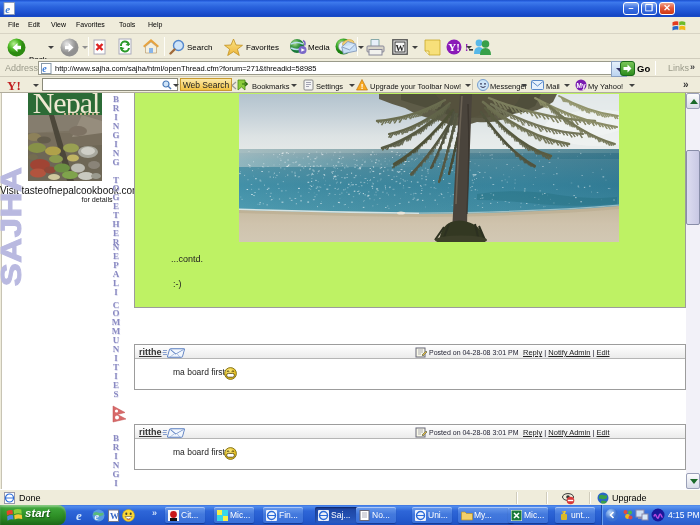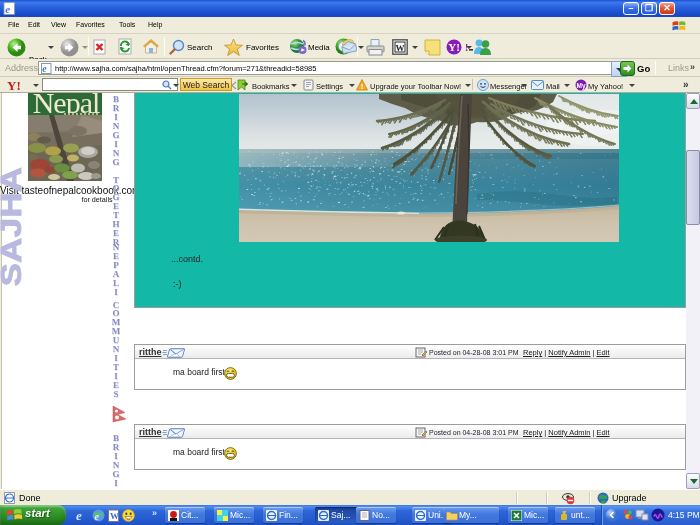--- a/index.html
+++ b/index.html
@@ -16,21 +16,21 @@
 .tlbl{position:absolute;top:9px;font-size:8px;color:#000;}
 .drop{position:absolute;width:0;height:0;border-left:3px solid transparent;border-right:3px solid transparent;border-top:3px solid #404040;}
 #addrbar{left:0;top:59px;width:700px;height:18px;background:#efecdb;border-bottom:1px solid #d0ccbc;}
 #addrinput{left:38px;top:2px;width:573px;height:14px;background:#fff;border:1px solid #9a9a8a;border-right:none;font-size:7.5px;line-height:13px;color:#000;white-space:nowrap;overflow:hidden;}
 #ybar{left:0;top:77px;width:700px;height:16px;background:#efecdb;border-bottom:1px solid #b0ac9c;font-size:8px;color:#222;}
 .ylbl{position:absolute;top:4.5px;font-size:7.5px;color:#111;}
 #content{left:0;top:93px;width:700px;height:396px;background:#fff;overflow:hidden;}
 #sajha{left:-55.5px;top:101px;width:130px;height:30px;transform:rotate(-90deg) scaleX(1.19);color:#b9b9e0;font-size:29px;font-weight:bold;letter-spacing:0.5px;-webkit-text-stroke:1px #b9b9e0;}
 .lcol{position:absolute;left:108px;width:16px;color:#8a8ac2;font-size:9px;font-family:"Liberation Serif",serif;font-weight:bold;text-align:center;text-shadow:0.5px 0.5px 0 #e0e0f2;}
 .lcol div{height:8.95px;line-height:8.95px;}
-#mainbox{left:134px;top:-2px;width:552px;height:217px;border:1px solid #9c9c9c;background:#14b8a6;}
+#mainbox{left:134px;top:-2px;width:552px;height:217px;border:1px solid #9c9c9c;background:#bef264;}
 .postbox{left:134px;width:552px;border:1px solid #9c9c9c;background:#fff;font-size:9px;}
 .posthead{position:absolute;left:0;top:0;width:100%;height:14px;border-bottom:1px solid #b5b5b5;background:linear-gradient(to bottom,#ffffff,#ebebeb);}
 .plink{text-decoration:underline;color:#222;}
 #statusbar{left:0;top:489px;width:700px;height:16px;background:#efecdb;border-top:1px solid #fff;font-size:9px;color:#000;}
 .ssep{position:absolute;top:2px;width:2px;height:12px;border-left:1px solid #d0ccbc;border-right:1px solid #fff;}
 #taskbar{left:0;top:505px;width:700px;height:20px;background:linear-gradient(to bottom,#3c74e0 0%,#4f8aec 8%,#2e66d8 30%,#2258cc 80%,#1e50c0 100%);}
 .tbtn{position:absolute;top:2px;height:16px;border-radius:2px;background:linear-gradient(to bottom,#6b9cee 0%,#4379dd 45%,#3a70da 100%);box-shadow:inset 0 1px 0 rgba(255,255,255,.45), 0 1px 1px rgba(0,0,30,.3);color:#fff;font-size:8.5px;overflow:hidden;}
 .tbtn.active{background:linear-gradient(to bottom,#1c43a0 0%,#2350b2 60%,#2c5cc4 100%);box-shadow:inset 0 1px 2px rgba(0,0,30,.5);}
 .tlabel{position:absolute;left:16px;top:3px;white-space:nowrap;}
 </style></head><body>
@@ -2046,21 +2046,21 @@
         <span class="tlabel">No...</span>
       </div>
       <div class="tbtn" style="left:412px;width:40px;">
         <svg class="abs" style="left:3px;top:3px" width="11" height="11" xmlns="http://www.w3.org/2000/svg">
  <rect x="0" y="0" width="11" height="11" rx="1" fill="#fff" opacity="0.9"></rect>
  <circle cx="5.5" cy="5.5" r="4" fill="none" stroke="#2a6ad8" stroke-width="1.4"></circle>
           <path d="M1.5 5.5 H9.5" stroke="#2a6ad8" stroke-width="1"></path>
 </svg>
         <span class="tlabel">Uni...</span>
       </div>
-      <div class="tbtn" style="left:443px;width:56px;">
+      <div class="tbtn" style="left:458px;width:56px;">
         <svg class="abs" style="left:3px;top:3px" width="12" height="11" xmlns="http://www.w3.org/2000/svg">
  <path d="M0.5 2 L4 2 L5.5 3.5 L11.5 3.5 L11.5 10 L0.5 10 Z" fill="#f2cf6a" stroke="#b8922a" stroke-width="0.7"></path>
         </svg>
         <span class="tlabel">My...</span>
       </div>
       <div class="tbtn" style="left:508px;width:40px;">
         <svg class="abs" style="left:3px;top:3px" width="11" height="11" xmlns="http://www.w3.org/2000/svg">
  <rect x="0" y="0" width="11" height="11" fill="#fff"></rect>
           <rect x="0.5" y="0.5" width="10" height="10" fill="#1a7a3a"></rect>
  <path d="M3 3 L8 8 M8 3 L3 8" stroke="#fff" stroke-width="1.6"></path>

